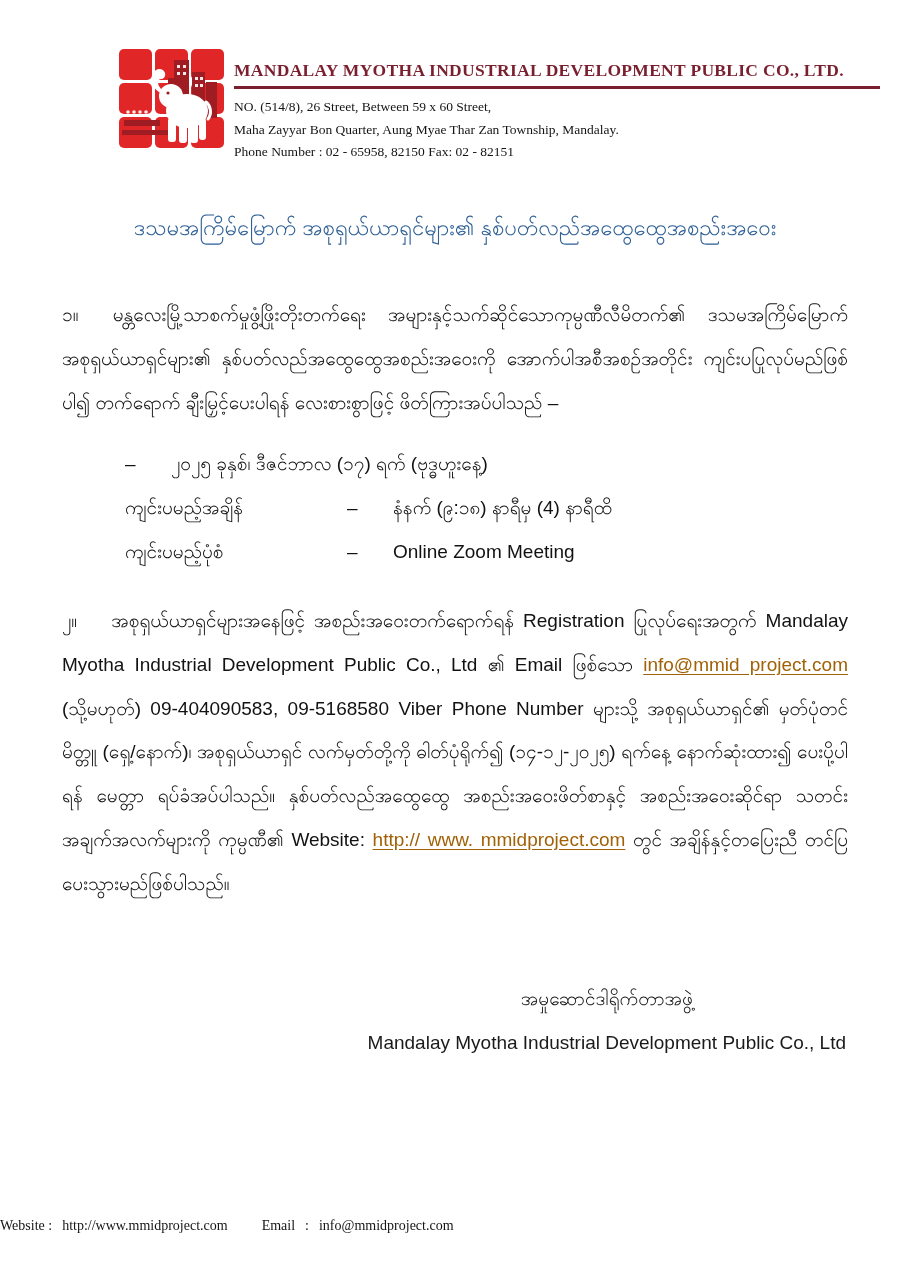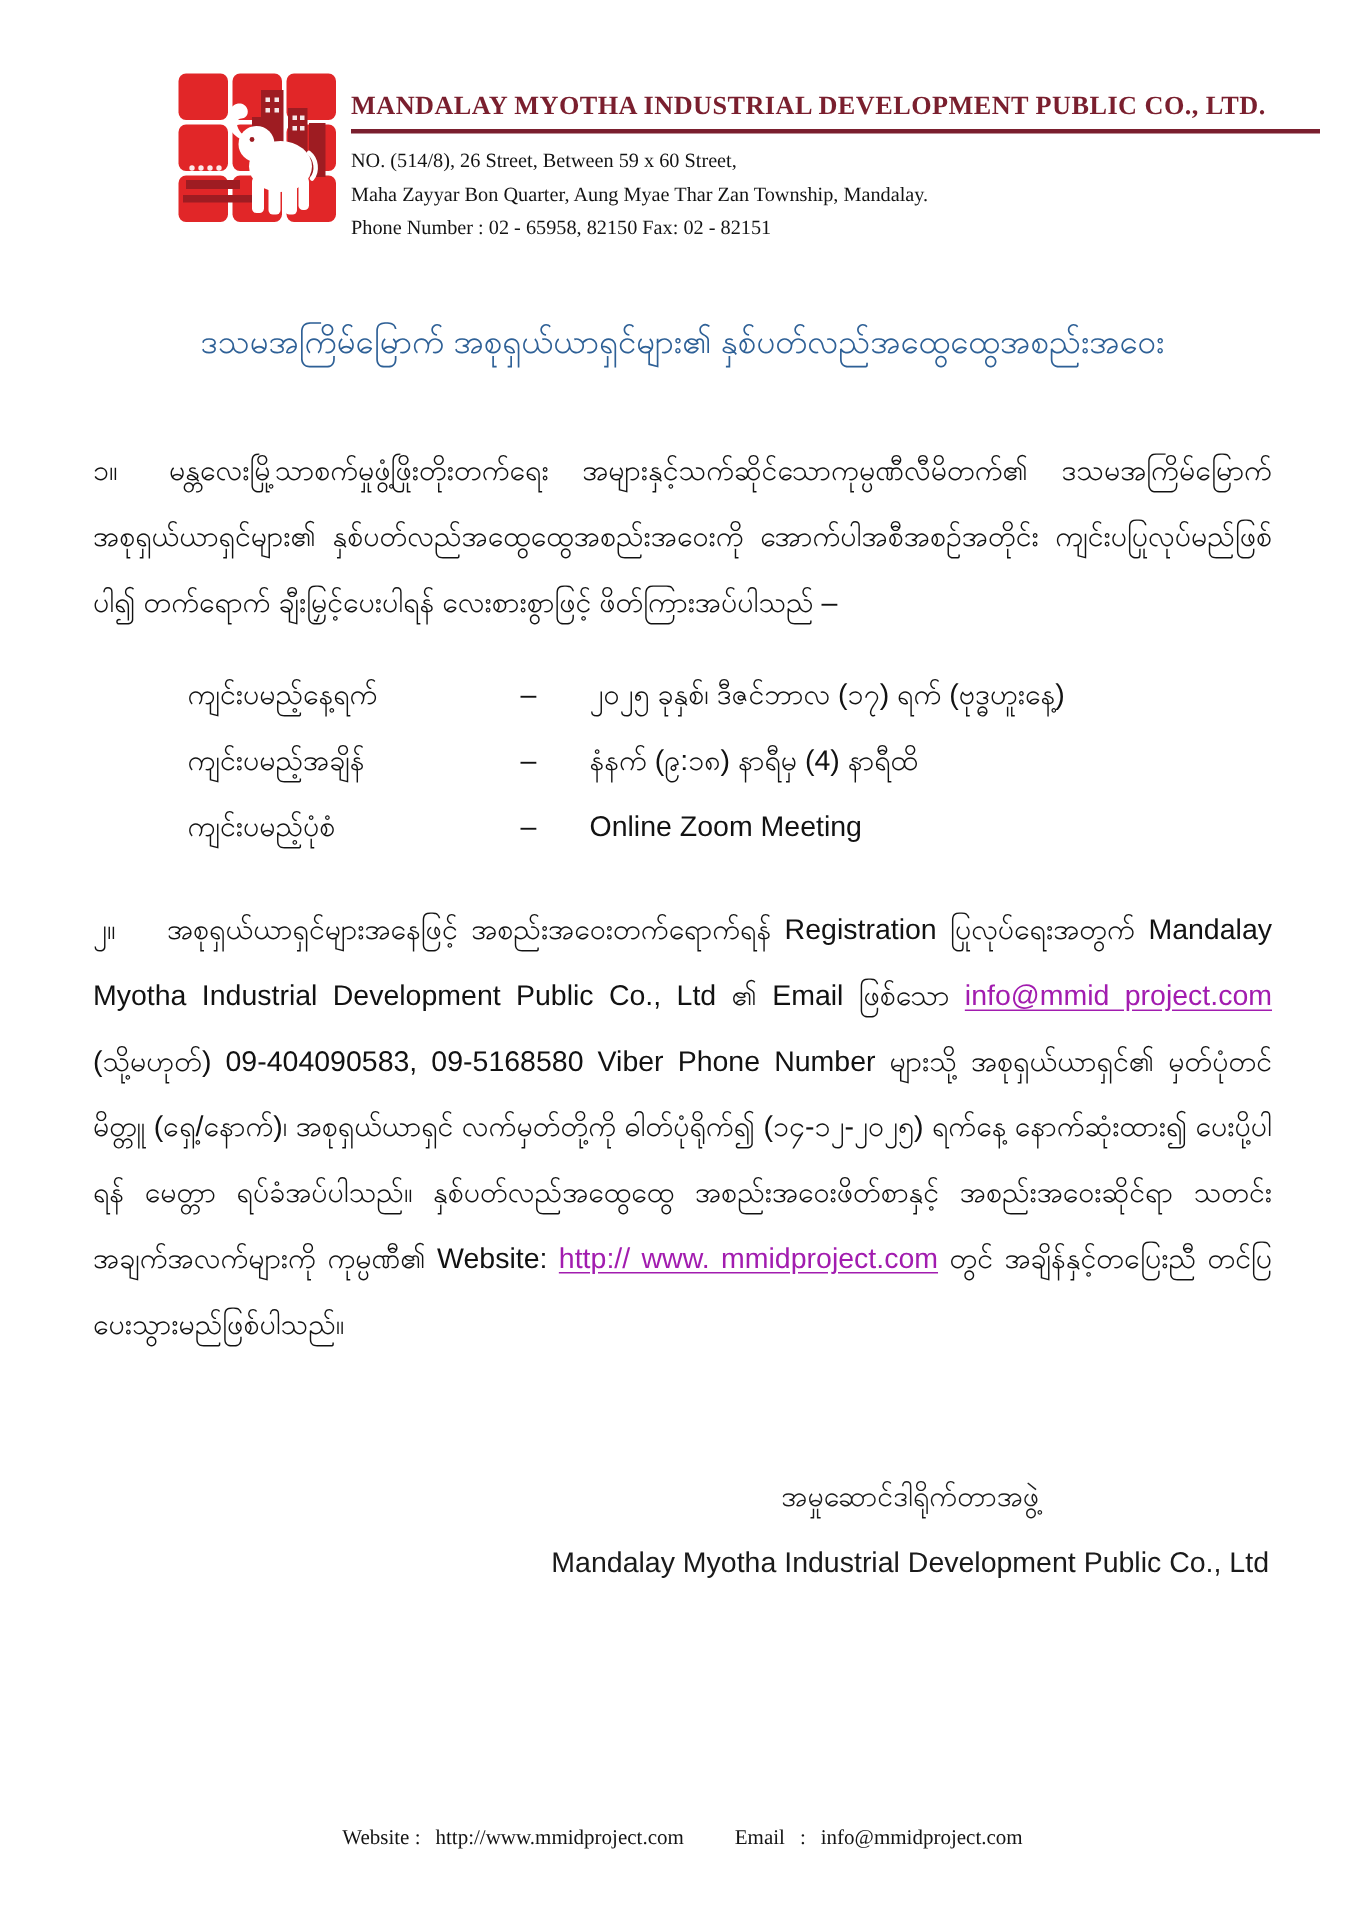--- a/index.html
+++ b/index.html
@@ -68,21 +68,21 @@
     font-size: 19px;
     line-height: 2.3;
     color: #121212;
   }
   .para { text-align: justify; }
   .para-1 { margin-top: 40px; }
   .para-2 { margin-top: 26px; }
   .para .num { margin-right: 1.8em; }
 
   .link {
-    color: #a21caf;
+    color: #a16207;
     text-decoration: underline;
     text-underline-offset: 3px;
     cursor: pointer;
   }
 
   
   .schedule {
     margin: 18px 0 10px 63px;
   }
   .schedule-row {
@@ -106,21 +106,20 @@
     font-size: 19px;
     line-height: 2.3;
     color: #1a1a1a;
   }
 
   
   .page-footer {
     position: absolute;
     left: 0; right: 0;
     bottom: 52px;
-    text-align: center;
     font-family: "Liberation Serif", "DejaVu Serif", serif;
     font-size: 14px;
     color: #141414;
     margin-top: 12px;
   }
   .page-footer .fgap { display: inline-block; width: 34px; }
   .page-footer .lgap { display: inline-block; width: 10px; }
 </style>
 </head>
 <body>
@@ -192,21 +191,20 @@
   <div class="doc-title">
     <div>ဒသမအကြိမ်မြောက် အစုရှယ်ယာရှင်များ၏ နှစ်ပတ်လည်အထွေထွေအစည်းအဝေး</div>
   </div>
 
   <div class="body-block">
 
     <p class="para para-1"><span class="num">၁။</span><span>မန္တလေးမြို့သာစက်မှုဖွံ့ဖြိုးတိုးတက်ရေး အများနှင့်သက်ဆိုင်သောကုမ္ပဏီလီမိတက်၏ ဒသမအကြိမ်မြောက် အစုရှယ်ယာရှင်များ၏ နှစ်ပတ်လည်အထွေထွေအစည်းအဝေးကို အောက်ပါအစီအစဉ်အတိုင်း ကျင်းပပြုလုပ်မည်ဖြစ်ပါ၍ တက်ရောက် ချီးမြှင့်ပေးပါရန် လေးစားစွာဖြင့် ဖိတ်ကြားအပ်ပါသည် –</span></p>
 
     <div class="schedule">
       <div class="schedule-row">
-        <span class="schedule-label">ကျင်းပမည့်နေ့ရက်</span>
         <span class="schedule-dash">–</span>
         <span class="schedule-value">၂၀၂၅ ခုနှစ်၊ ဒီဇင်ဘာလ (၁၇) ရက် (ဗုဒ္ဓဟူးနေ့)</span>
       </div>
       <div class="schedule-row">
         <span class="schedule-label">ကျင်းပမည့်အချိန်</span>
         <span class="schedule-dash">–</span>
         <span class="schedule-value">နံနက် (၉:၁၈) နာရီမှ (4) နာရီထိ</span>
       </div>
       <div class="schedule-row">
         <span class="schedule-label">ကျင်းပမည့်ပုံစံ</span>

